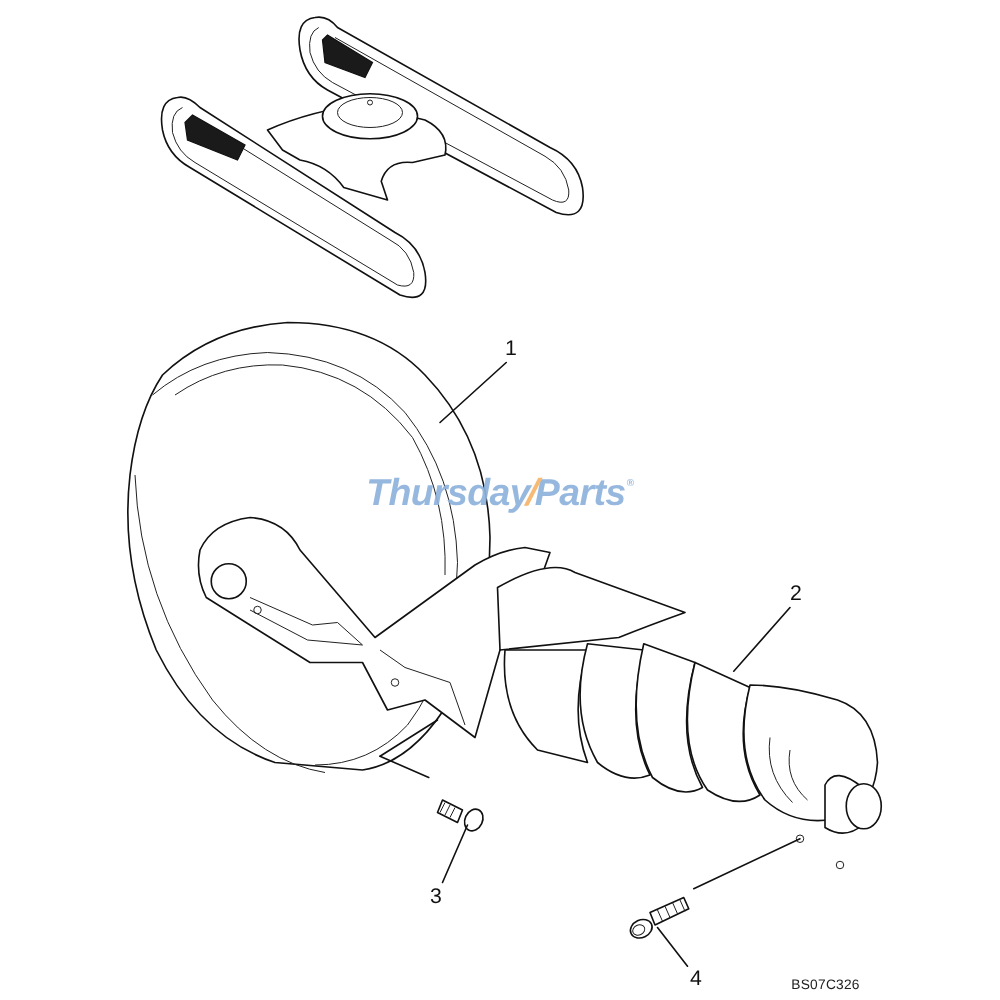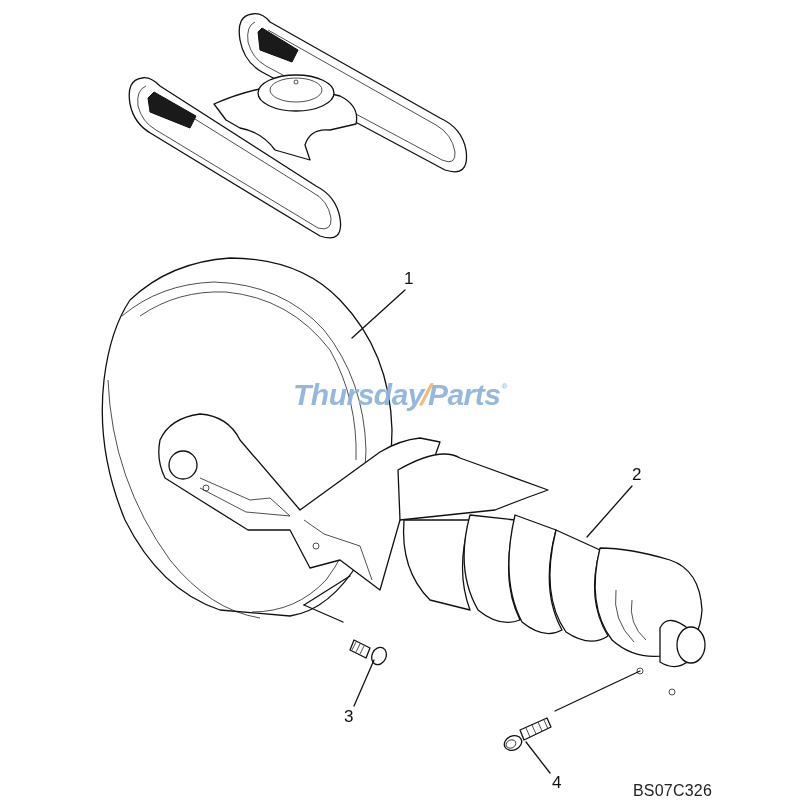--- a/index.html
+++ b/index.html
@@ -5,21 +5,21 @@
     html, body { margin: 0; padding: 0; background: #ffffff; }
     body { width: 800px; height: 800px; position: relative; overflow: hidden;
            font-family: "Liberation Sans", sans-serif; }
     #stage { position: absolute; left: 0; top: 0; width: 800px; height: 800px; }
     svg { position: absolute; left: 0; top: 0; }
     .ln { fill: none; stroke: #111; stroke-width: 1.3; stroke-linecap: round; stroke-linejoin: round; }
     .lnw { fill: #fff; stroke: #111; stroke-width: 1.3; stroke-linejoin: round; }
     .thin { fill: none; stroke: #222; stroke-width: 0.8; }
     .dark { fill: #1a1a1a; stroke: #111; stroke-width: 1; }
     .callout { position: absolute; font-size: 17px; color: #111; line-height: 1; }
-    .code { position: absolute; left: 633px; top: 782px; font-size: 16px; color: #222; letter-spacing: 0.2px; }
+    .code { position: absolute; left: 633px; top: 782px; font-size: 11px; color: #222; letter-spacing: 0.2px; }
     .wm { position: absolute; left: 293px; top: 378px; font-size: 30px; font-weight: bold; font-style: italic;
           color: #8fb3dc; letter-spacing: -0.5px; opacity: 0.92; white-space: nowrap; }
     .wm .slash { color: #f6b56b; font-style: normal; display: inline-block; transform: skewX(-18deg); margin: 0 -2px; }
     .wm .reg { font-size: 8px; vertical-align: top; font-style: normal; color: #8fb3dc; position: relative; top: 4px; margin-left: 1px; }
   </style>
 </head>
 <body>
 
 <div id="stage">
 

